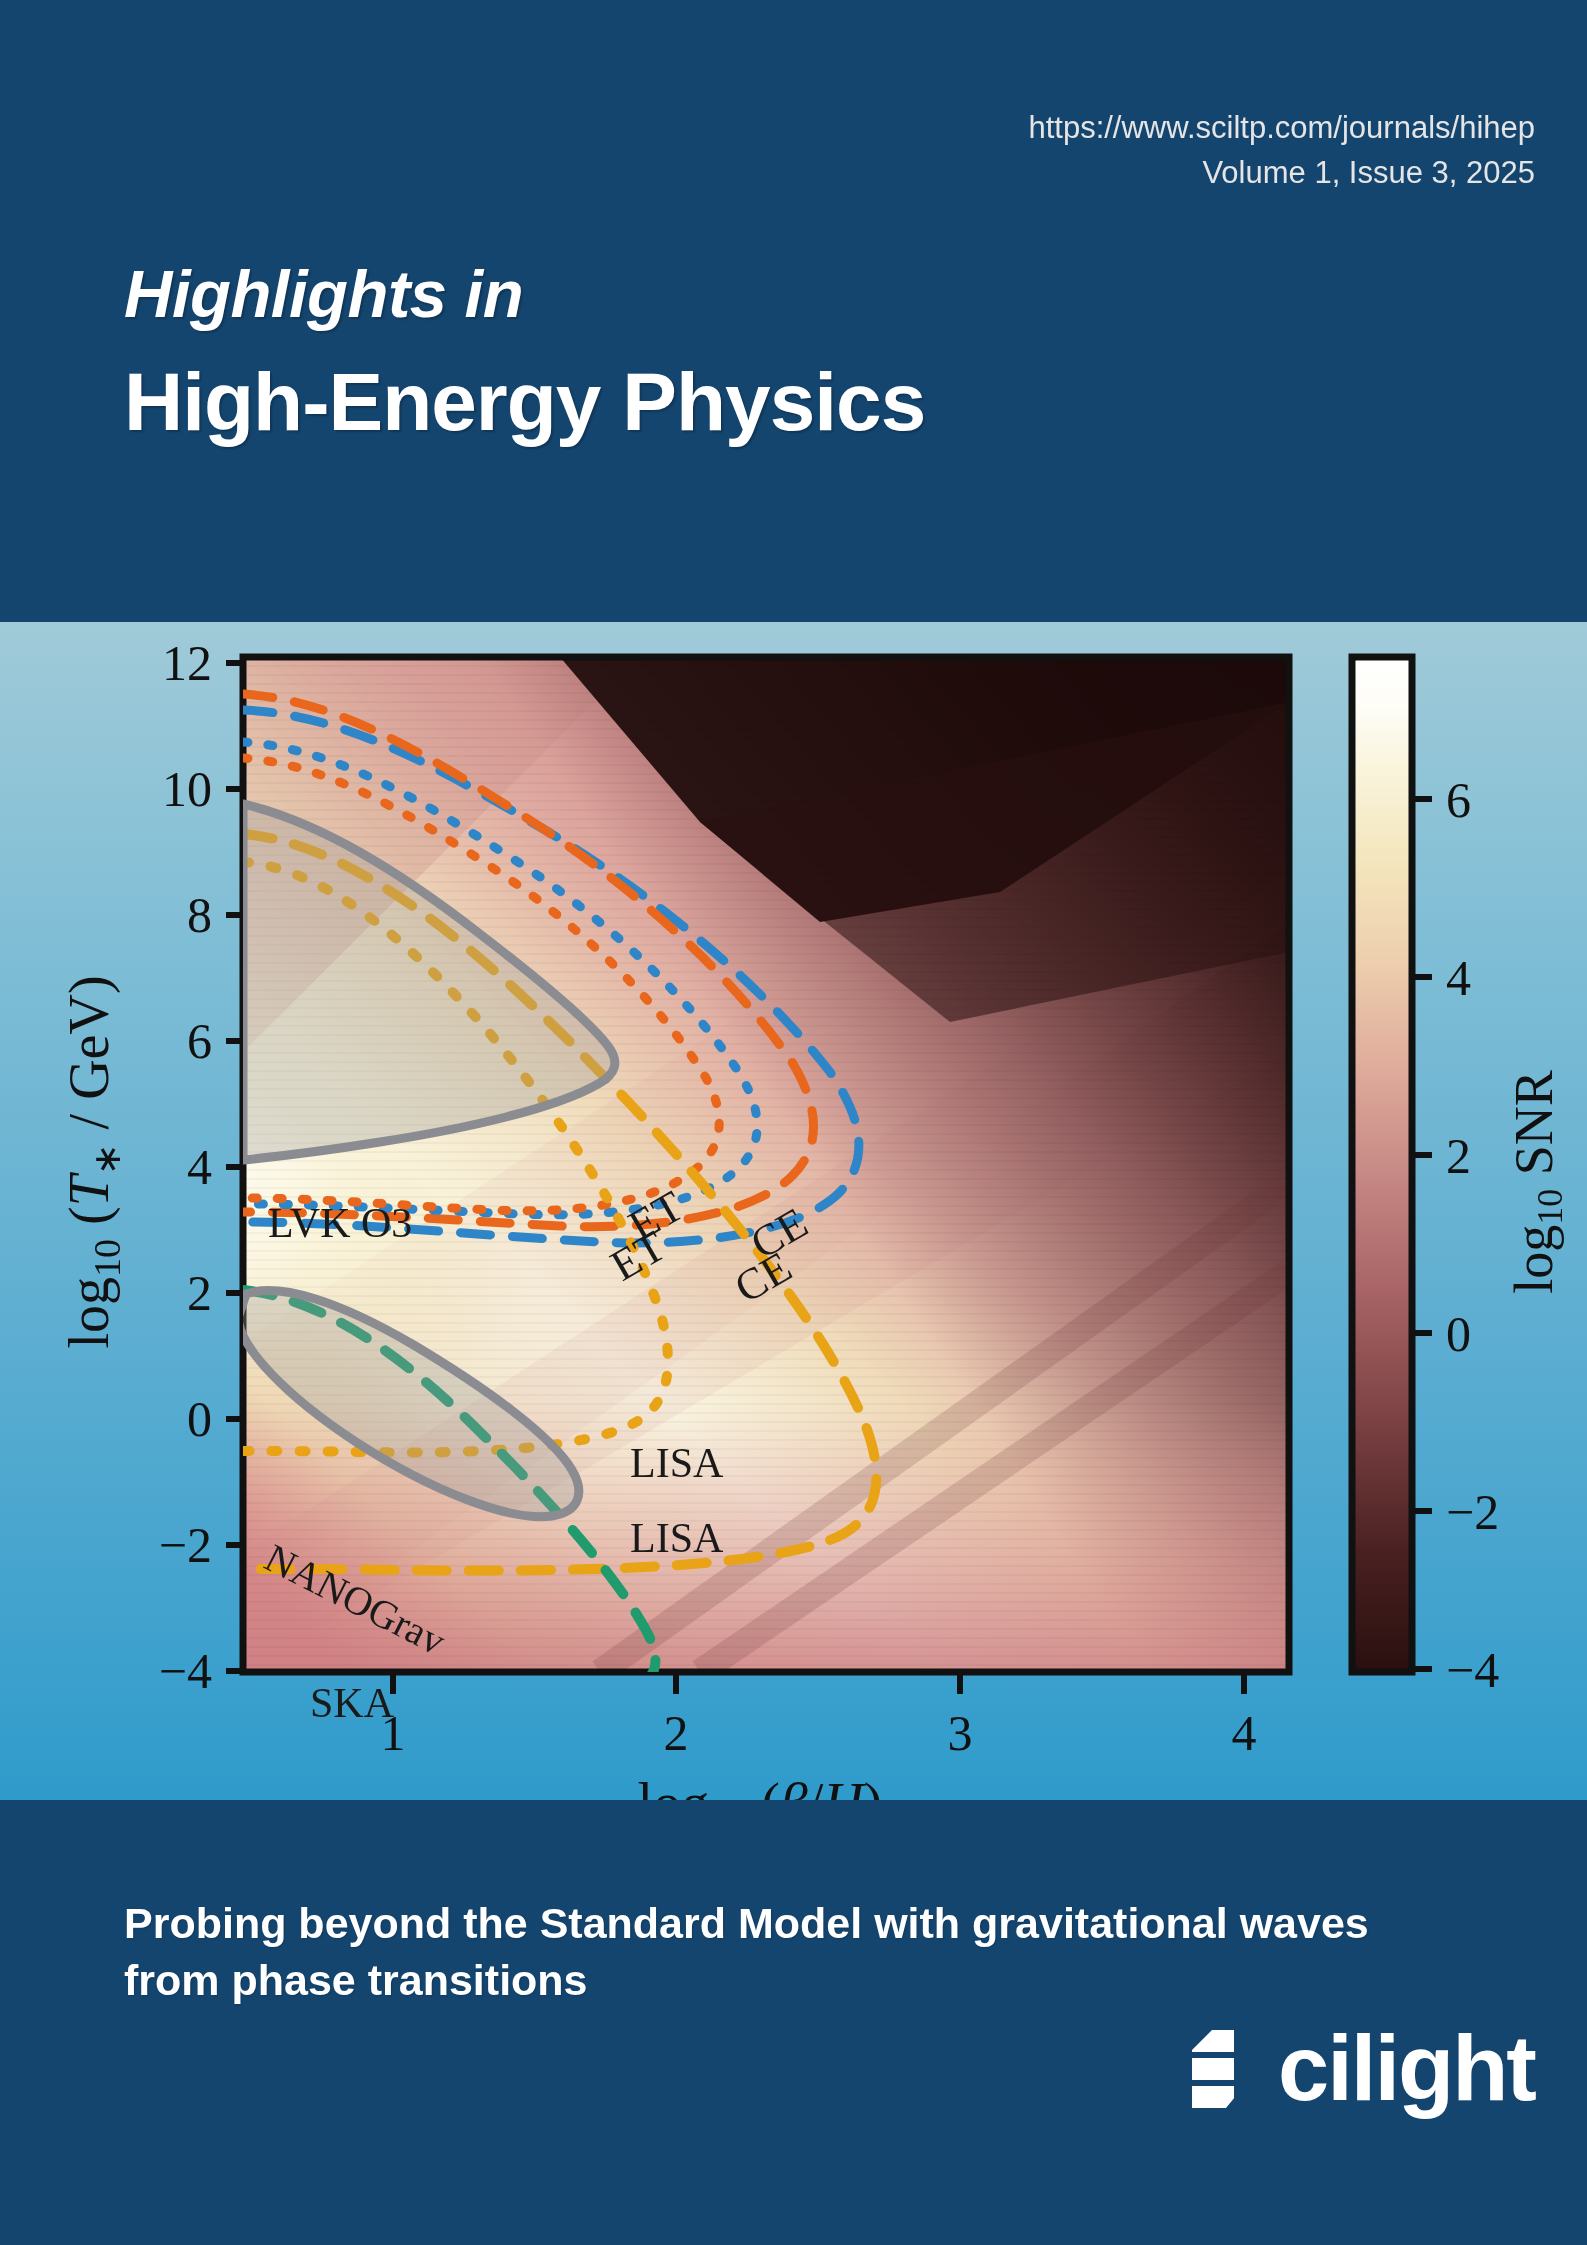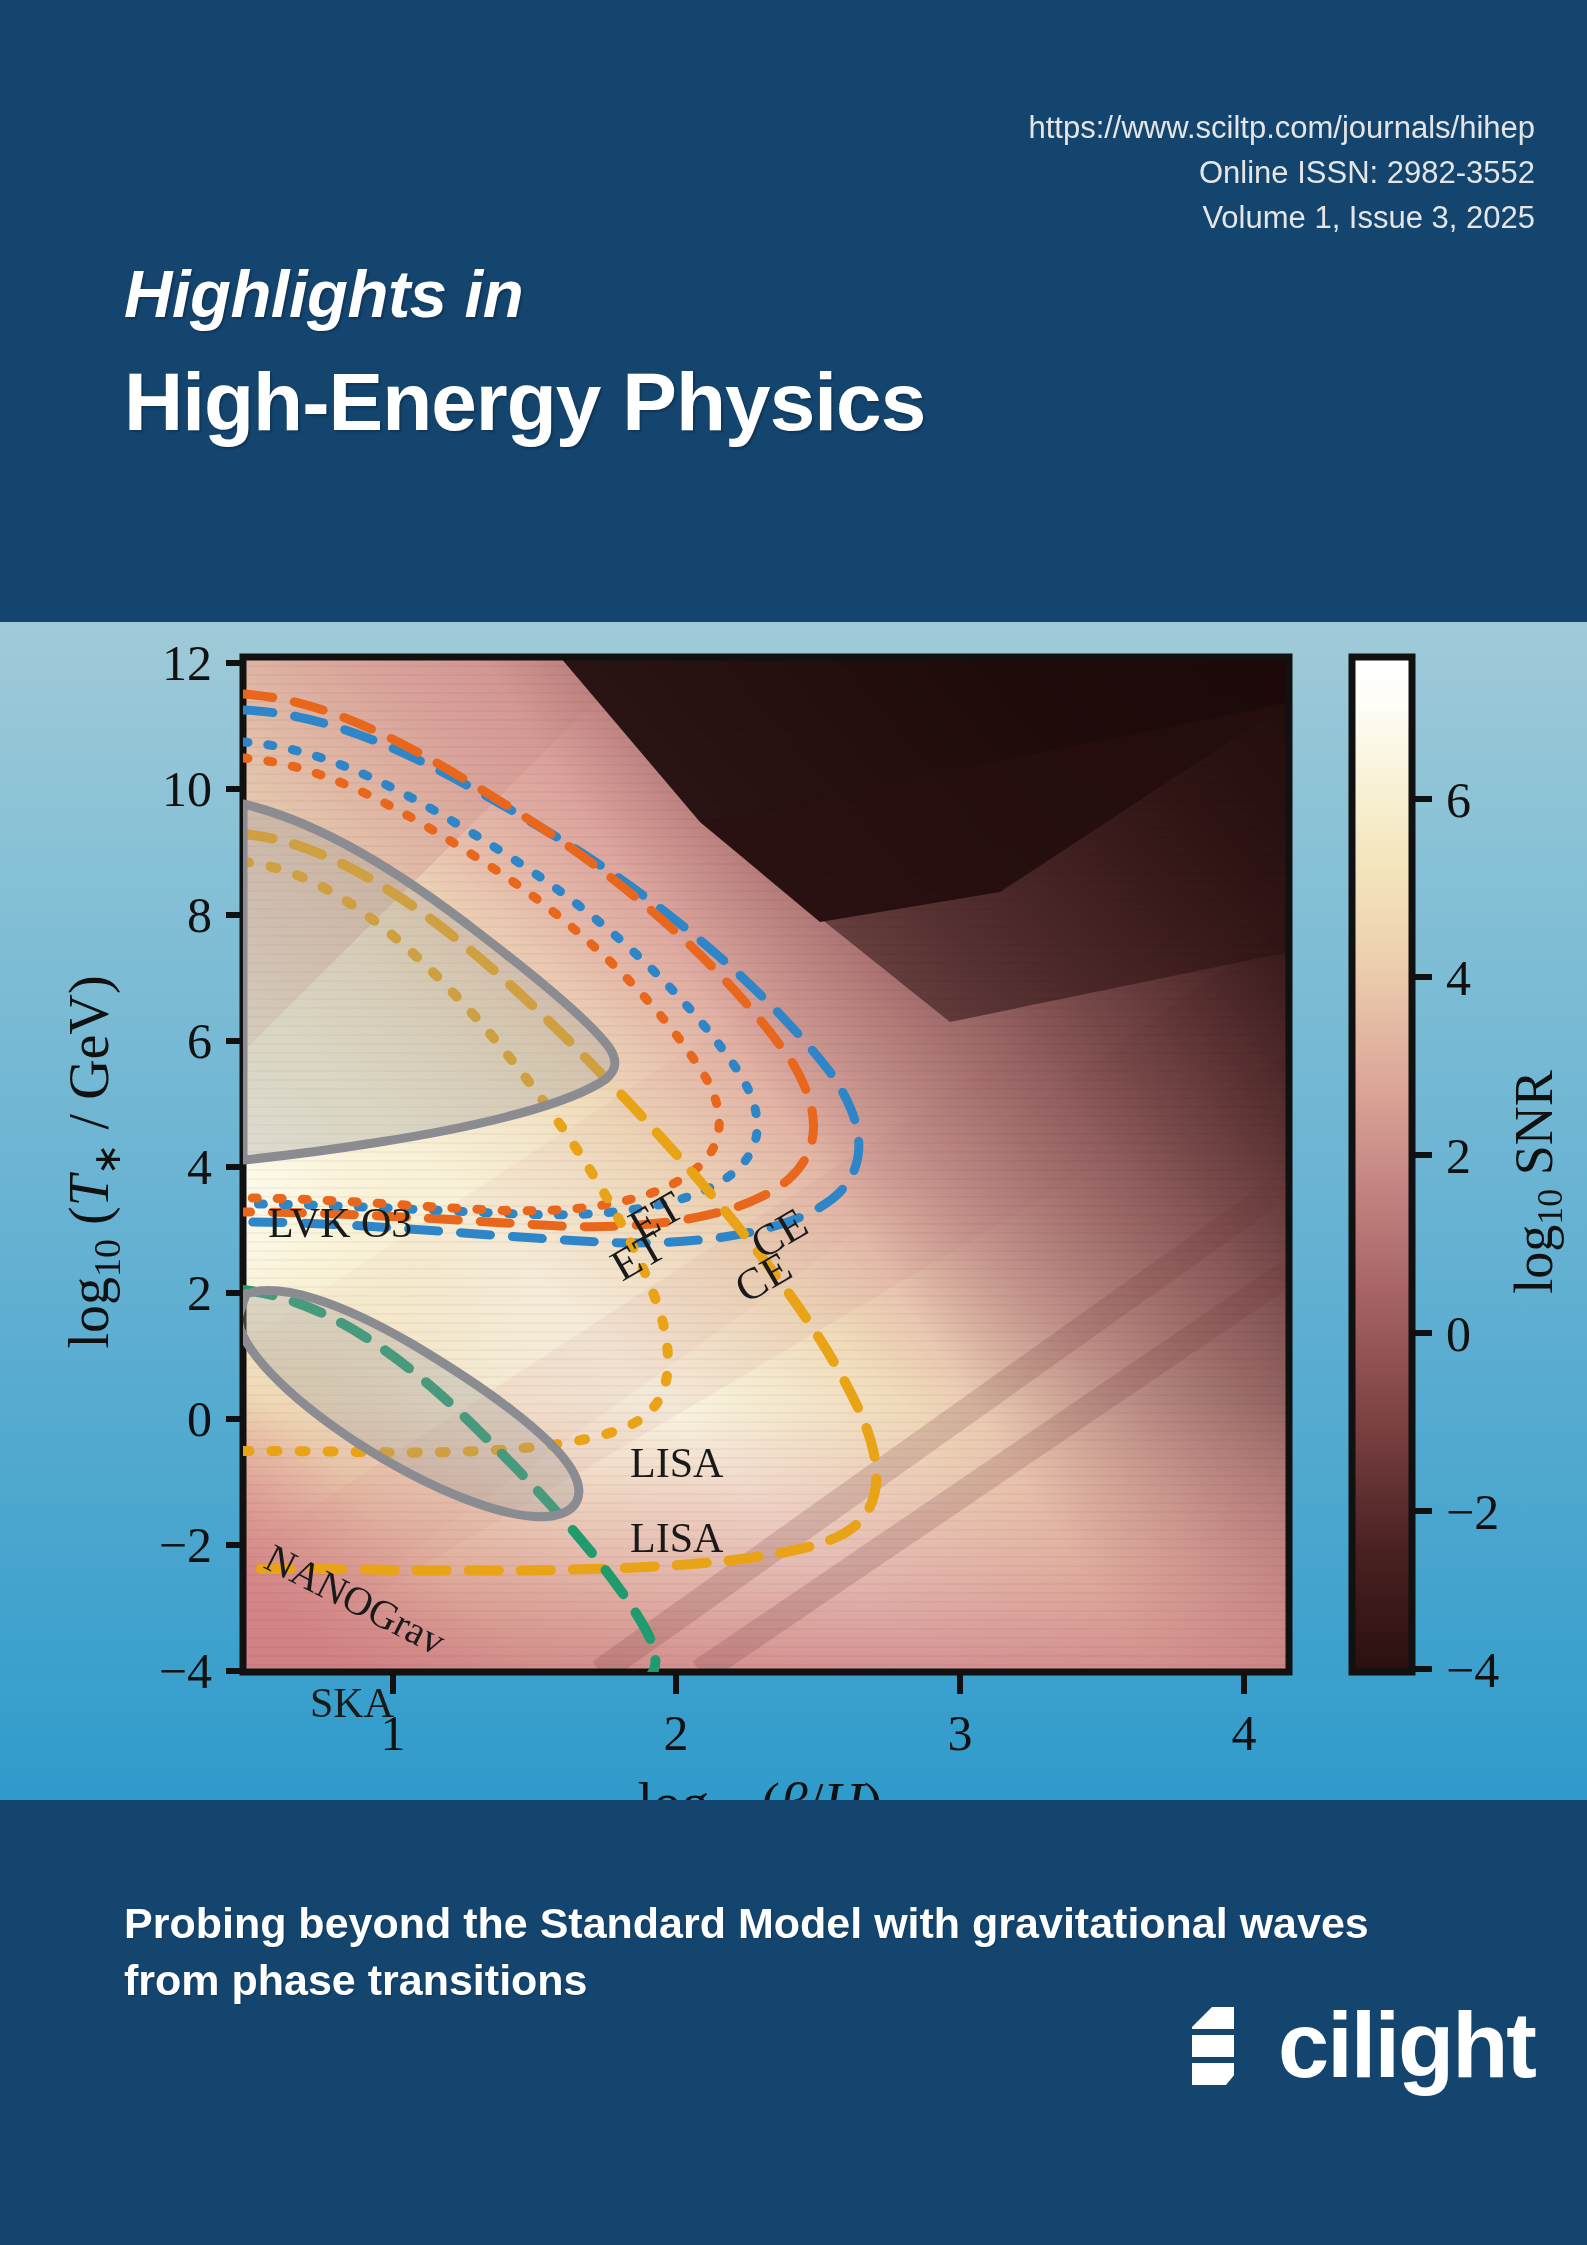--- a/index.html
+++ b/index.html
@@ -48,35 +48,34 @@
     position:absolute;left:0;top:1800px;width:1587px;height:351px;
     background:#14456f;
   }
   #caption-text{
     position:absolute;left:124px;top:95px;width:1320px;
     color:#ffffff;font-weight:bold;font-size:43px;line-height:57px;
     font-family:"Liberation Sans",sans-serif;
     text-shadow:1px 1px 2px rgba(0,0,0,.18);
   }
   #logo{
-    position:absolute;right:52px;bottom:60px;
+    position:absolute;right:52px;bottom:37px;
     display:flex;align-items:center;gap:10px;
   }
   #logo-word{
     color:#ffffff;font-weight:bold;font-size:92px;letter-spacing:-2px;
     font-family:"Liberation Sans",sans-serif;line-height:92px;
   }
 </style>
 </head>
 <body>
 
 <div id="header">
   <div id="meta-block">
     <div>https://www.sciltp.com/journals/hihep</div>
-    <div>Online ISSN: 2982-3552</div>
     <div>Volume 1, Issue 3, 2025</div>
   </div>
   <div id="journal-title">High-Energy Physics</div>
   <div id="journal-prefix">Highlights in</div>
 </div>
 
 <div id="figure">
 <svg width="1587" height="1178" viewBox="0 0 1587 1178" xmlns="http://www.w3.org/2000/svg">
   <defs>
 

